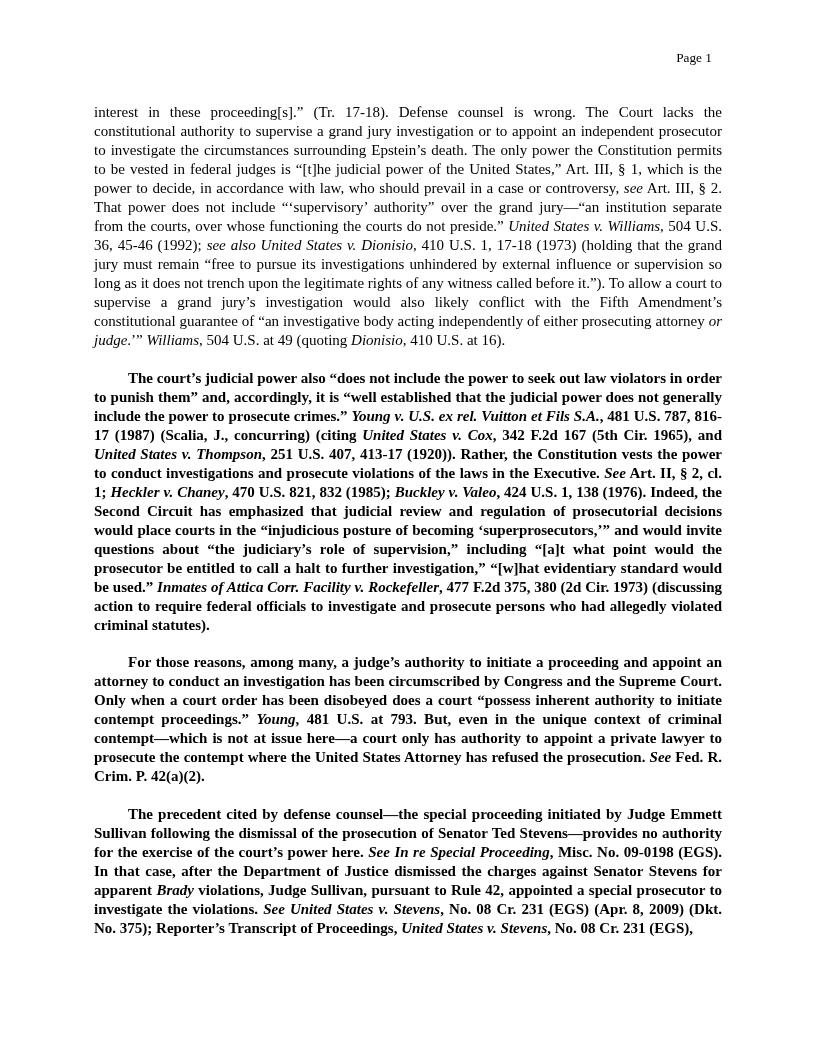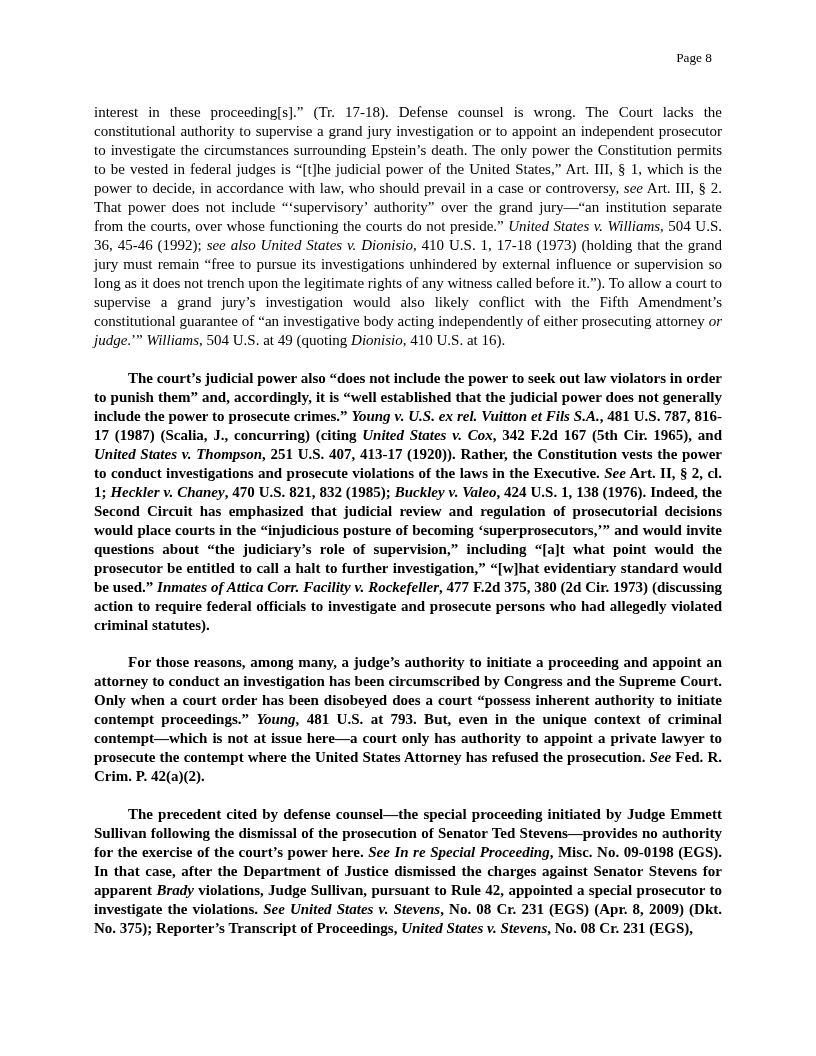--- a/index.html
+++ b/index.html
@@ -42,21 +42,21 @@
     font-weight: bold;
   }
   .italic {
     font-style: italic;
   }
 </style>
 </head>
 <body>
 
 <div class="page">
-  <div class="page-number">Page 8</div>
+  <div class="page-number">Page 1</div>
 
   <div class="content">
     <p><span class="">interest in these proceeding[s].”  (Tr. 17-18).  Defense counsel is wrong.  The Court lacks the constitutional authority to supervise a grand jury investigation or to appoint an independent prosecutor to investigate the circumstances surrounding Epstein’s death.  The only power the Constitution permits to be vested in federal judges is “[t]he judicial power of the United States,” Art. III, § 1, which is the power to decide, in accordance with law, who should prevail in a case or controversy, </span><span class="italic">see</span><span class=""> Art. III, § 2.  That power does not include “‘supervisory’ authority” over the grand jury—“an institution separate from the courts, over whose functioning the courts do not preside.”  </span><span class="italic">United States v. Williams</span><span class="">, 504 U.S. 36, 45-46 (1992); </span><span class="italic">see also United States v. Dionisio</span><span class="">, 410 U.S. 1, 17-18 (1973) (holding that the grand jury must remain “free to pursue its investigations unhindered by external influence or supervision so long as it does not trench upon the legitimate rights of any witness called before it.”).  To allow a court to supervise a grand jury’s investigation would also likely conflict with the Fifth Amendment’s constitutional guarantee of “an investigative body acting independently of either prosecuting attorney </span><span class="italic">or judge</span><span class="">.’”  </span><span class="italic">Williams</span><span class="">, 504 U.S. at 49 (quoting </span><span class="italic">Dionisio</span><span class="">, 410 U.S. at 16).</span></p>
     <p class="indented"><span class="">The court’s judicial power also “does not include the power to seek out law violators in order to punish them” and, accordingly, it is “well established that the judicial power does not generally include the power to prosecute crimes.”  </span><span class="italic">Young v. U.S. ex rel. Vuitton et Fils S.A.</span><span class="">, 481 U.S. 787, 816-17 (1987) (Scalia, J., concurring) (citing </span><span class="italic">United States v. Cox</span><span class="">, 342 F.2d 167 (5th Cir. 1965), and </span><span class="italic">United States v. Thompson</span><span class="">, 251 U.S. 407, 413-17 (1920)).  Rather, the Constitution vests the power to conduct investigations and prosecute violations of the laws in the Executive.  </span><span class="italic">See</span><span class=""> Art. II, § 2, cl. 1; </span><span class="italic">Heckler v. Chaney</span><span class="">, 470 U.S. 821, 832 (1985); </span><span class="italic">Buckley v. Valeo</span><span class="">, 424 U.S. 1, 138 (1976).  Indeed, the Second Circuit has emphasized that judicial review and regulation of prosecutorial decisions would place courts in the “injudicious posture of becoming ‘superprosecutors,’” and would invite questions about “the judiciary’s role of supervision,” including “[a]t what point would the prosecutor be entitled to call a halt to further investigation,” “[w]hat evidentiary standard would be used.”  </span><span class="italic">Inmates of Attica Corr. Facility v. Rockefeller</span><span class="">, 477 F.2d 375, 380 (2d Cir. 1973) (discussing action to require federal officials to investigate and prosecute persons who had allegedly violated criminal statutes).</span></p>
     <p class="indented"><span class="">For those reasons, among many, a judge’s authority to initiate a proceeding and appoint an attorney to conduct an investigation has been circumscribed by Congress and the Supreme Court.  Only when a court order has been disobeyed does a court “possess inherent authority to initiate contempt proceedings.”  </span><span class="italic">Young</span><span class="">, 481 U.S. at 793.  But, even in the unique context of criminal contempt—which is not at issue here—a court only has authority to appoint a private lawyer to prosecute the contempt where the United States Attorney has refused the prosecution.  </span><span class="italic">See</span><span class=""> Fed. R. Crim. P. 42(a)(2).</span></p>
     <p class="indented"><span class="">The precedent cited by defense counsel—the special proceeding initiated by Judge Emmett Sullivan following the dismissal of the prosecution of Senator Ted Stevens—provides no authority for the exercise of the court’s power here.  </span><span class="italic">See In re Special Proceeding</span><span class="">, Misc. No. 09-0198 (EGS).  In that case, after the Department of Justice dismissed the charges against Senator Stevens for apparent </span><span class="italic">Brady</span><span class=""> violations, Judge Sullivan, pursuant to Rule 42, appointed a special prosecutor to investigate the violations.  </span><span class="italic">See United States v. Stevens</span><span class="">, No. 08 Cr. 231 (EGS) (Apr. 8, 2009) (Dkt. No. 375); Reporter’s Transcript of Proceedings, </span><span class="italic">United States v. Stevens</span><span class="">, No. 08 Cr. 231 (EGS),</span></p>
   </div>
 </div>
 
 </body></html>

